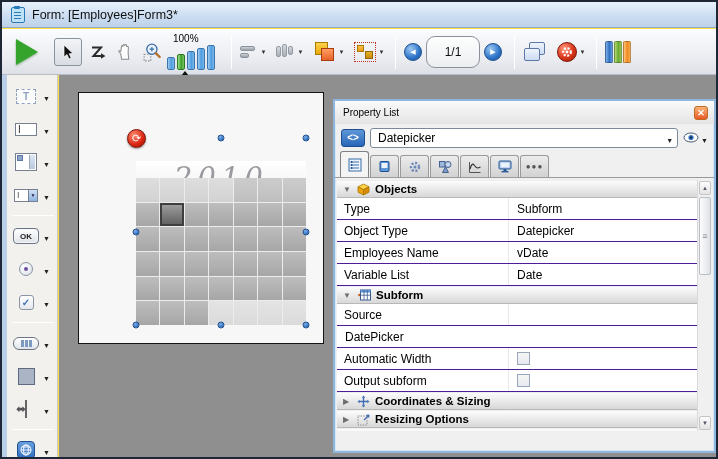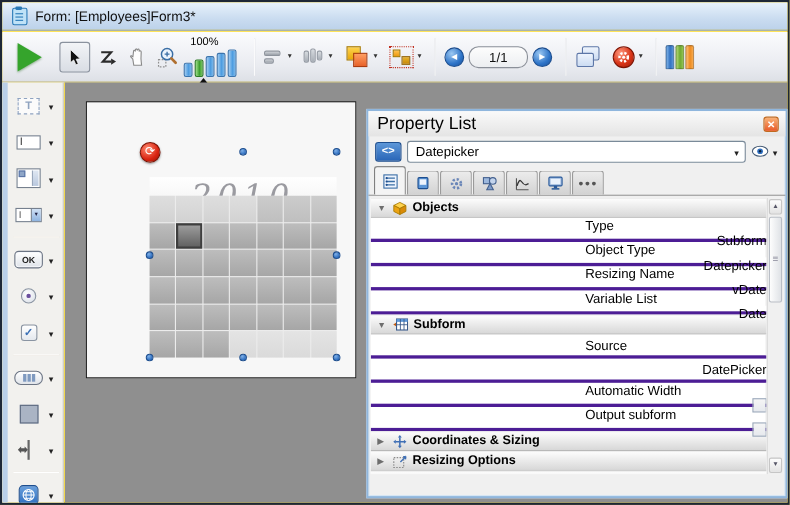--- a/index.html
+++ b/index.html
@@ -53,21 +53,21 @@
   .sel2-icon { width:22px; height:20px; border:1px dotted #c03020; position:relative; }
   .sel2-icon .a { position:absolute; left:2px; top:2px; width:7px; height:7px;
     background:linear-gradient(#ffc04d,#eb9a10); border:1px solid #a87a00; }
   .sel2-icon .b { position:absolute; right:2px; bottom:2px; width:8px; height:8px;
     background:linear-gradient(#e8b22a,#c88a08); border:1px solid #94660a; }
 
   .nav-group { display:flex; align-items:center; gap:4px; }
   .nav-circle { width:18px; height:18px; border-radius:50%; border:1px solid #1d4e8f;
     background:radial-gradient(circle at 35% 30%, #9cc8f2, #2e74c8 60%, #1b4f96);
     color:#fff; font-size:7px; display:flex; align-items:center; justify-content:center; }
-  .page-field { width:54px; height:20px; border:1px solid #8b9099; border-radius:9px;
+  .page-field { width:54px; height:32px; border:1px solid #8b9099; border-radius:9px;
     background:linear-gradient(#fdfdfd,#eceef1); font-size:12px; color:#111;
     display:flex; align-items:center; justify-content:center; }
 
   .pages-icon { width:24px; height:22px; position:relative; }
   .pages-icon i { position:absolute; width:16px; height:13px; border:1px solid #5d77a8;
     background:linear-gradient(#eef4fd,#ccdcf2); border-radius:2px; }
   .gear-icon { width:20px; height:20px; border-radius:50%;
     background:radial-gradient(circle at 35% 30%, #ff9a80, #d93518 55%, #9c1a08);
     border:1px solid #7c1505; display:flex; align-items:center; justify-content:center; }
   .books-icon { display:flex; align-items:flex-end; gap:1px; }
@@ -143,21 +143,21 @@
   .badge { position:absolute; left:-9px; top:-9px; width:19px; height:19px; border-radius:50%;
     background:radial-gradient(circle at 35% 30%, #ff8a70, #d92310 60%, #8e1404);
     border:1px solid #7a1204; color:#fff; font-size:11px; line-height:17px; text-align:center;
     transform:none; box-shadow:0 1px 2px rgba(0,0,0,.4); }
 
   
   .proppanel { position:absolute; left:331px; top:97px; width:383px; height:354px;
     background:#f0f0f0; border:2px solid #8fb6dd; box-shadow:0 0 0 1px #d5e6f5 inset; }
   .pl-title { height:23px; display:flex; align-items:center; padding:0 6px 0 8px;
     background:linear-gradient(#fafafa,#e4e4e4); }
-  .pl-title-text { font-size:16px; color:#000; flex:1; }
+  .pl-title-text { font-size:10px; color:#000; flex:1; }
   .pl-close { width:14px; height:14px; border:1px solid #c06a20; border-radius:3px;
     background:linear-gradient(#f9b277,#e85a28); color:#fff; font-size:9px; font-weight:bold;
     line-height:12px; text-align:center; }
   .pl-combo-row { height:27px; display:flex; align-items:center; padding:0 6px; gap:5px; }
   .pl-nav { width:24px; height:18px; border-radius:3px; border:1px solid #1d4e8f;
     background:linear-gradient(#5d97d8,#2a66b8); color:#fff; font-size:10px; font-weight:bold;
     display:flex; align-items:center; justify-content:center; letter-spacing:0; }
   .pl-combo { flex:1; height:20px; border:1px solid #7a8a99; border-radius:3px; background:#fff;
     display:flex; align-items:center; padding:0 4px 0 7px; }
   .pl-combo-text { flex:1; font-size:12px; color:#000; }
@@ -171,21 +171,21 @@
     display:flex; align-items:center; justify-content:center; }
   .pl-tab.active { height:26px; background:#f4f4f4; border-color:#808080; }
   .pl-tab .dots { font-size:8px; color:#555; letter-spacing:1px; }
 
   .pl-body { position:absolute; left:2px; right:2px; top:79px; bottom:20px; background:#fff; }
   .pl-rows { position:absolute; left:0; top:0; right:15px; bottom:0; overflow:hidden; }
   .pl-section { height:18px; display:flex; align-items:center; gap:5px; padding-left:6px;
     background:linear-gradient(#fcfcfc,#d8d8d8); border-top:1px solid #eee; border-bottom:1px solid #b8b8b8; }
   .pl-section .tri { font-size:8px; color:#6e6e6e; width:9px; }
   .pl-section .s-label { font-size:11.5px; font-weight:bold; color:#000; }
-  .pl-row { height:22px; display:flex; border-bottom:3px solid #4c1d95; align-items:flex-end;flex-direction:column; }
+  .pl-row { height:22px; display:flex; border-bottom:1px solid #4c1d95; align-items:center; }
   .pl-row .p-label { width:172px; padding-left:7px; font-size:12px; color:#000;
     border-right:1px solid #e8e8e8; height:100%; display:flex; align-items:center; }
   .pl-row .p-value { flex:1; padding-left:8px; font-size:12px; color:#000; display:flex; align-items:center; height:100%; }
   .pl-checkbox { width:13px; height:13px; border:1px solid #98a6b8; background:linear-gradient(#f5f5f5,#e6e9ee); }
 
   .pl-scroll { position:absolute; right:0; top:0; bottom:0; width:15px; background:#f0f0f0;
     border-left:1px solid #d9d9d9; }
   .sb-up, .sb-down { position:absolute; left:1px; right:1px; height:14px;
     display:flex; align-items:center; justify-content:center; background:linear-gradient(#fdfdfd,#e3e3e3);
     border:1px solid #c6c6c6; border-radius:2px; }
@@ -545,21 +545,21 @@
         </div>
         <div class="pl-row">
           <span class="p-label">Type</span>
           <span class="p-value">Subform</span>
         </div>
         <div class="pl-row">
           <span class="p-label">Object Type</span>
           <span class="p-value">Datepicker</span>
         </div>
         <div class="pl-row">
-          <span class="p-label">Resizing Name</span>
+          <span class="p-label">Employees Name</span>
           <span class="p-value">vDate</span>
         </div>
         <div class="pl-row">
           <span class="p-label">Variable List</span>
           <span class="p-value">Date</span>
         </div>
 
         <div class="pl-section">
           <span class="tri">▼</span>
           <svg class="mini-svg" width="14" height="12" viewBox="0 0 14 12">

